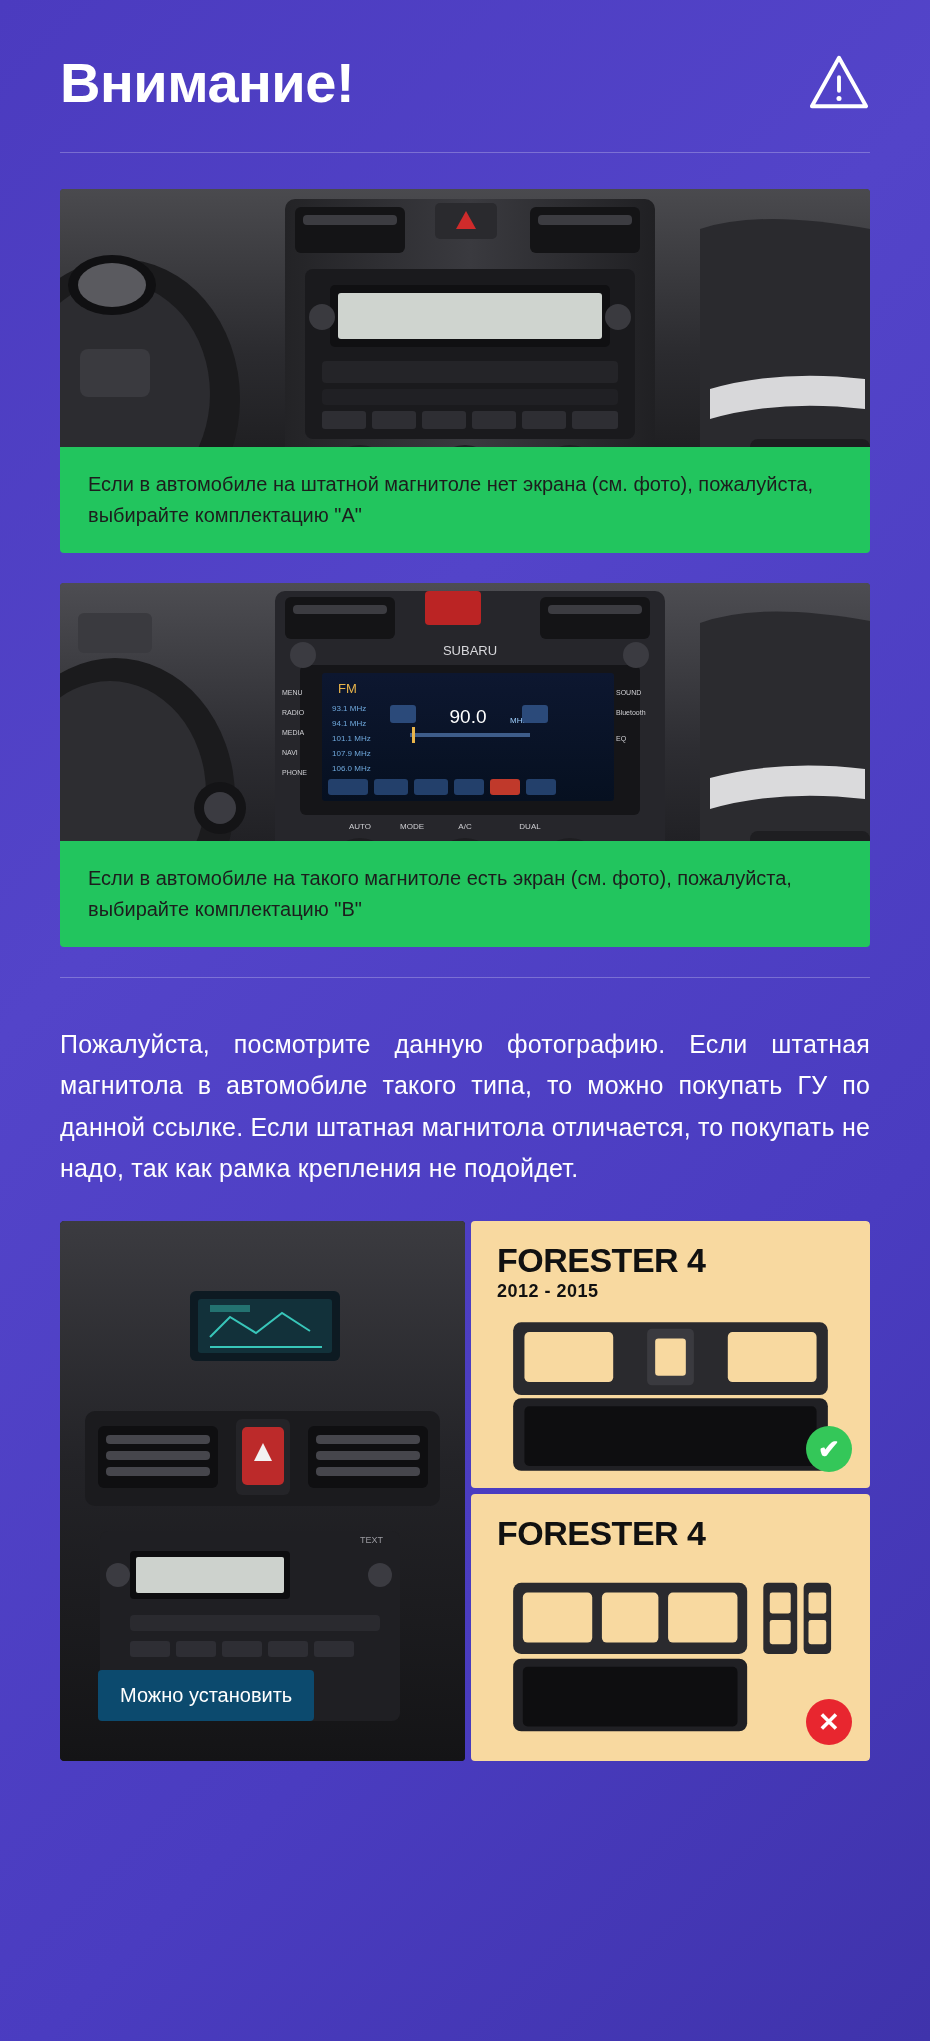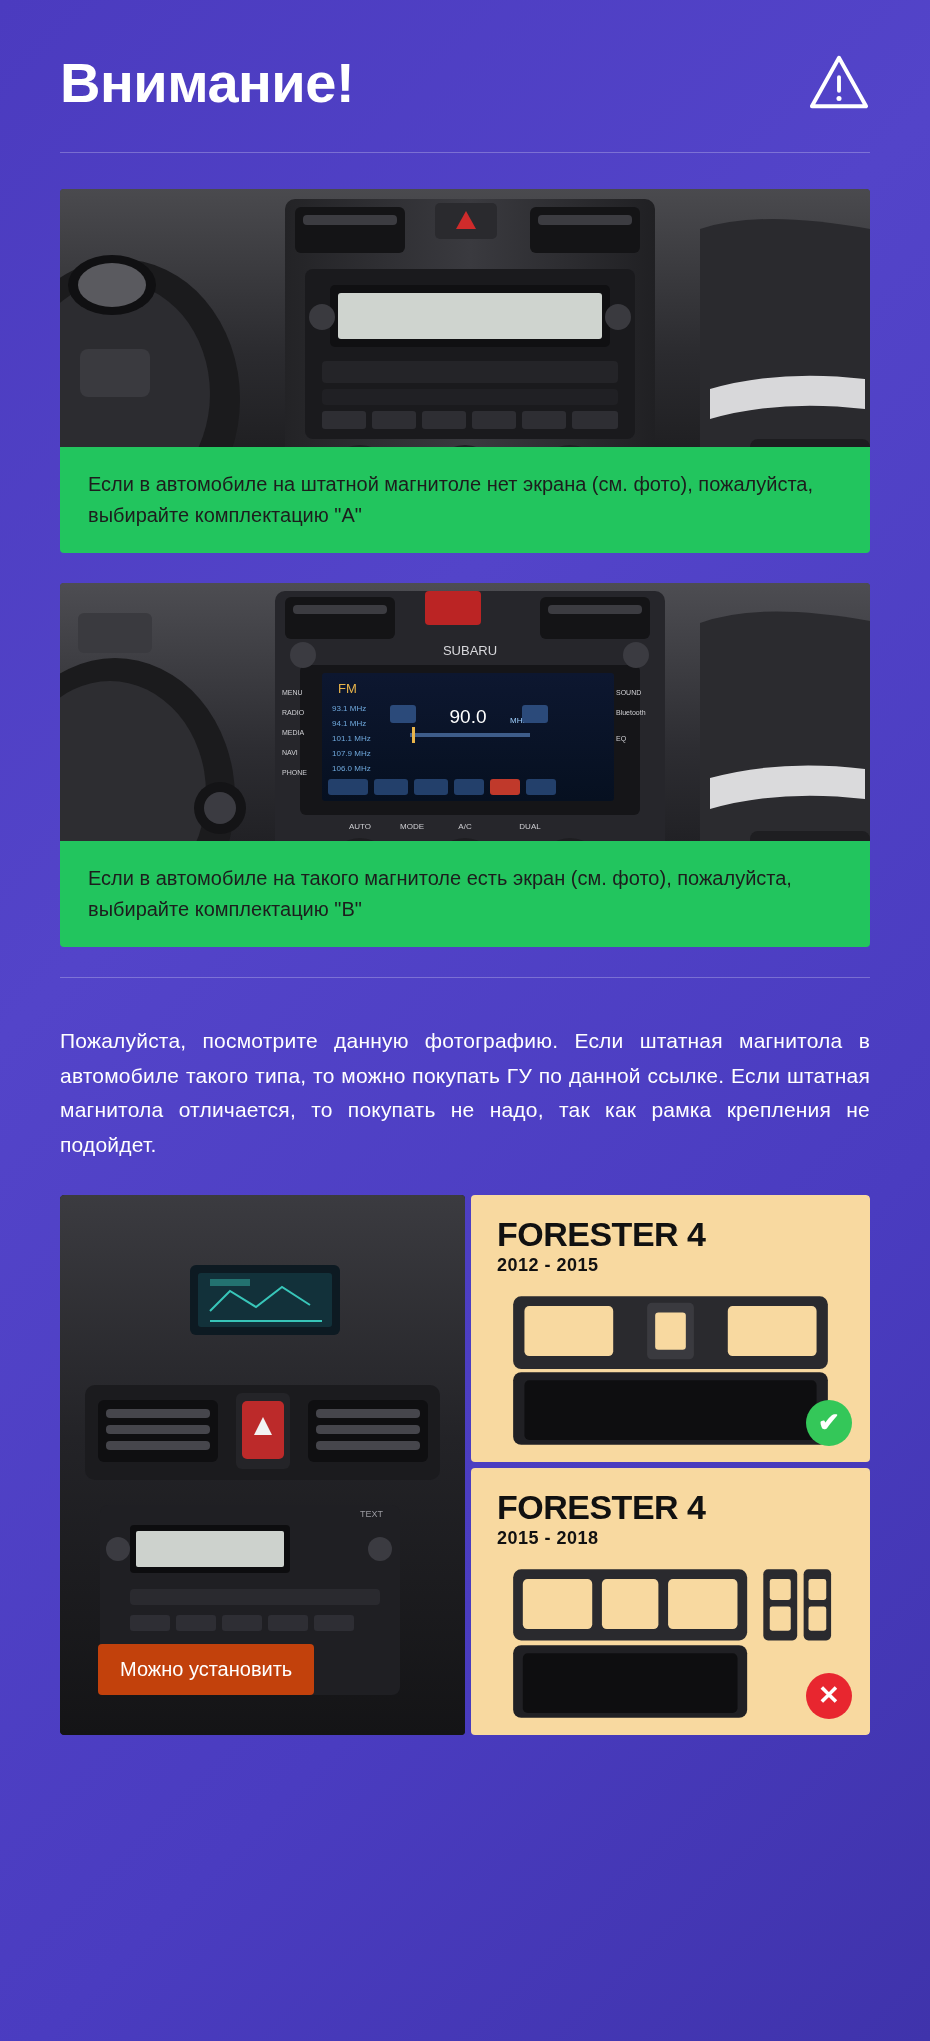--- a/index.html
+++ b/index.html
@@ -53,21 +53,21 @@
     padding: 22px 28px;
     border-radius: 0 0 4px 4px;
     margin-top: -72px;
     position: relative;
     z-index: 5;
   }
   .caption.floating { margin-top: -72px; }
 
   
   .para {
-    font-size: 21px;
+    font-size: 25px;
     line-height: 1.65;
     text-align: justify;
     padding: 10px 0 32px 0;
     letter-spacing: 0.2px;
   }
 
   
   .compare {
     display: flex;
     gap: 6px;
@@ -124,21 +124,21 @@
     display: flex; align-items: center; justify-content: center;
     font-size: 26px; color: #fff; font-weight: bold;
   }
   .ok { background: #34c759; }
   .no { background: #e8262f; }
 
   .install-btn {
     position: absolute;
     left: 38px;
     bottom: 40px;
-    background: #c2410c;
+    background: #0c4a6e;
     color: #ffffff;
     font-size: 20px;
     padding: 14px 22px;
     border: none;
     border-radius: 4px;
     cursor: pointer;
     font-family: "Liberation Sans", sans-serif;
   }
 
   
@@ -386,21 +386,20 @@
             <rect x="196" y="30" width="38" height="46" rx="4" fill="#f8d9a0"></rect>
             <rect x="20" y="104" width="390" height="90" rx="10" fill="#202024"></rect>
             <rect x="34" y="114" width="362" height="74" rx="6" fill="#0e0e10"></rect>
           </svg>
         </div>
         <div class="status-badge ok">✔</div>
       </div>
 
       <div class="panel">
         <div class="panel-title">FORESTER 4</div>
-        <div class="panel-sub">2015 - 2018</div>
         <div class="panel-art">
           <svg class="dash-svg" viewBox="0 0 430 200" preserveAspectRatio="xMidYMid meet">
             <rect x="20" y="10" width="290" height="88" rx="10" fill="#2a2a2e"></rect>
             <rect x="32" y="22" width="86" height="62" rx="6" fill="#f8d9a0"></rect>
             <rect x="130" y="22" width="70" height="62" rx="6" fill="#f8d9a0"></rect>
             <rect x="212" y="22" width="86" height="62" rx="6" fill="#f8d9a0"></rect>
             <rect x="330" y="10" width="42" height="88" rx="6" fill="#2a2a2e"></rect>
             <rect x="380" y="10" width="34" height="88" rx="6" fill="#2a2a2e"></rect>
             <rect x="338" y="22" width="26" height="26" rx="3" fill="#f8d9a0"></rect>
             <rect x="338" y="56" width="26" height="30" rx="3" fill="#f8d9a0"></rect>

